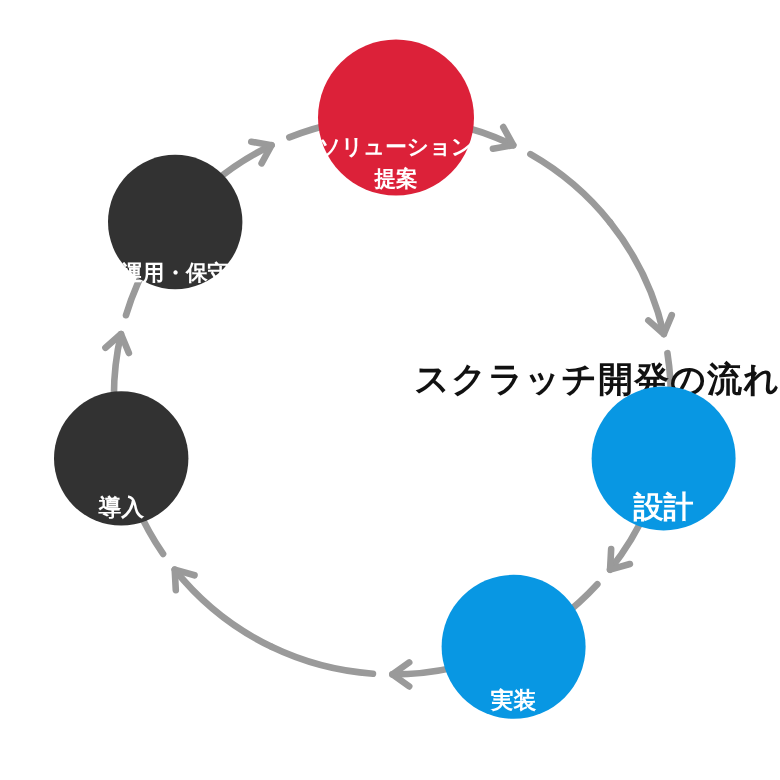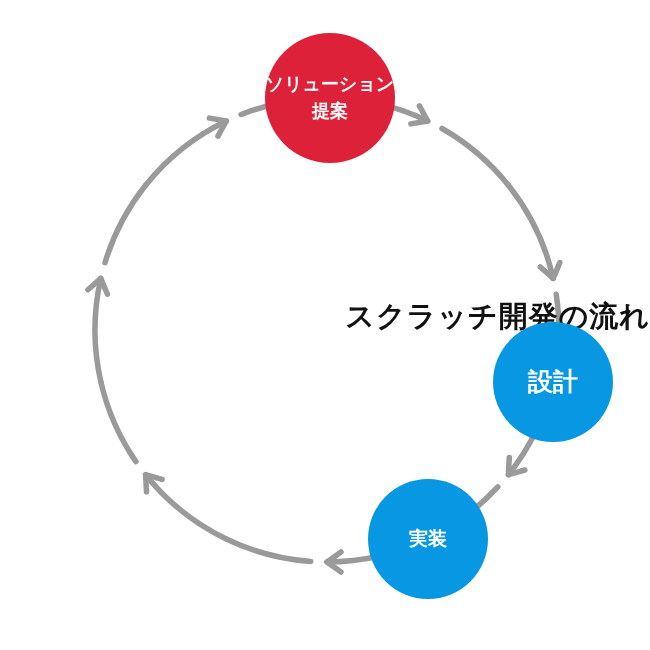--- a/index.html
+++ b/index.html
@@ -26,21 +26,21 @@
     fill: none;
     stroke: var(--arrow, #9a9a9a);
     stroke-width: 5.5;
     stroke-linecap: round;
     stroke-linejoin: round;
   }
   .node {
     position: absolute;
     border-radius: 50%;
     display: flex;
-    align-items: center;
+    align-items: flex-end;
     justify-content: center;
     text-align: center;
     color: var(--label-text, #ffffff);
     font-weight: bold;
     white-space: pre-line;
     line-height: 1.5;
   }
   .node-label { white-space: pre-line; }
   .n0 { left: 265px; top:  33px; width: 130px; height: 130px; font-size: 18px; }
   .n1 { left: 448px; top: 125px; width: 120px; height: 120px; font-size: 19px; }
@@ -116,14 +116,20 @@
   <div class="node n0" style="background: rgb(220, 33, 57);">
     <span class="node-label">ソリューション
 提案</span>
   </div>
   <div class="node n2" style="background: rgb(8, 151, 227);">
     <span class="node-label">設計</span>
   </div>
   <div class="node n3" style="background: rgb(8, 151, 227); font-family: Liberation Serif, serif;">
     <span class="node-label">実装</span>
   </div>
+  <div class="node n5" style="background: rgb(50, 50, 50);">
+    <span class="node-label">導入</span>
+  </div>
+  <div class="node n6" style="background: rgb(50, 50, 50);">
+    <span class="node-label">運用・保守</span>
+  </div>
 
 </div>
 
 </body></html>

